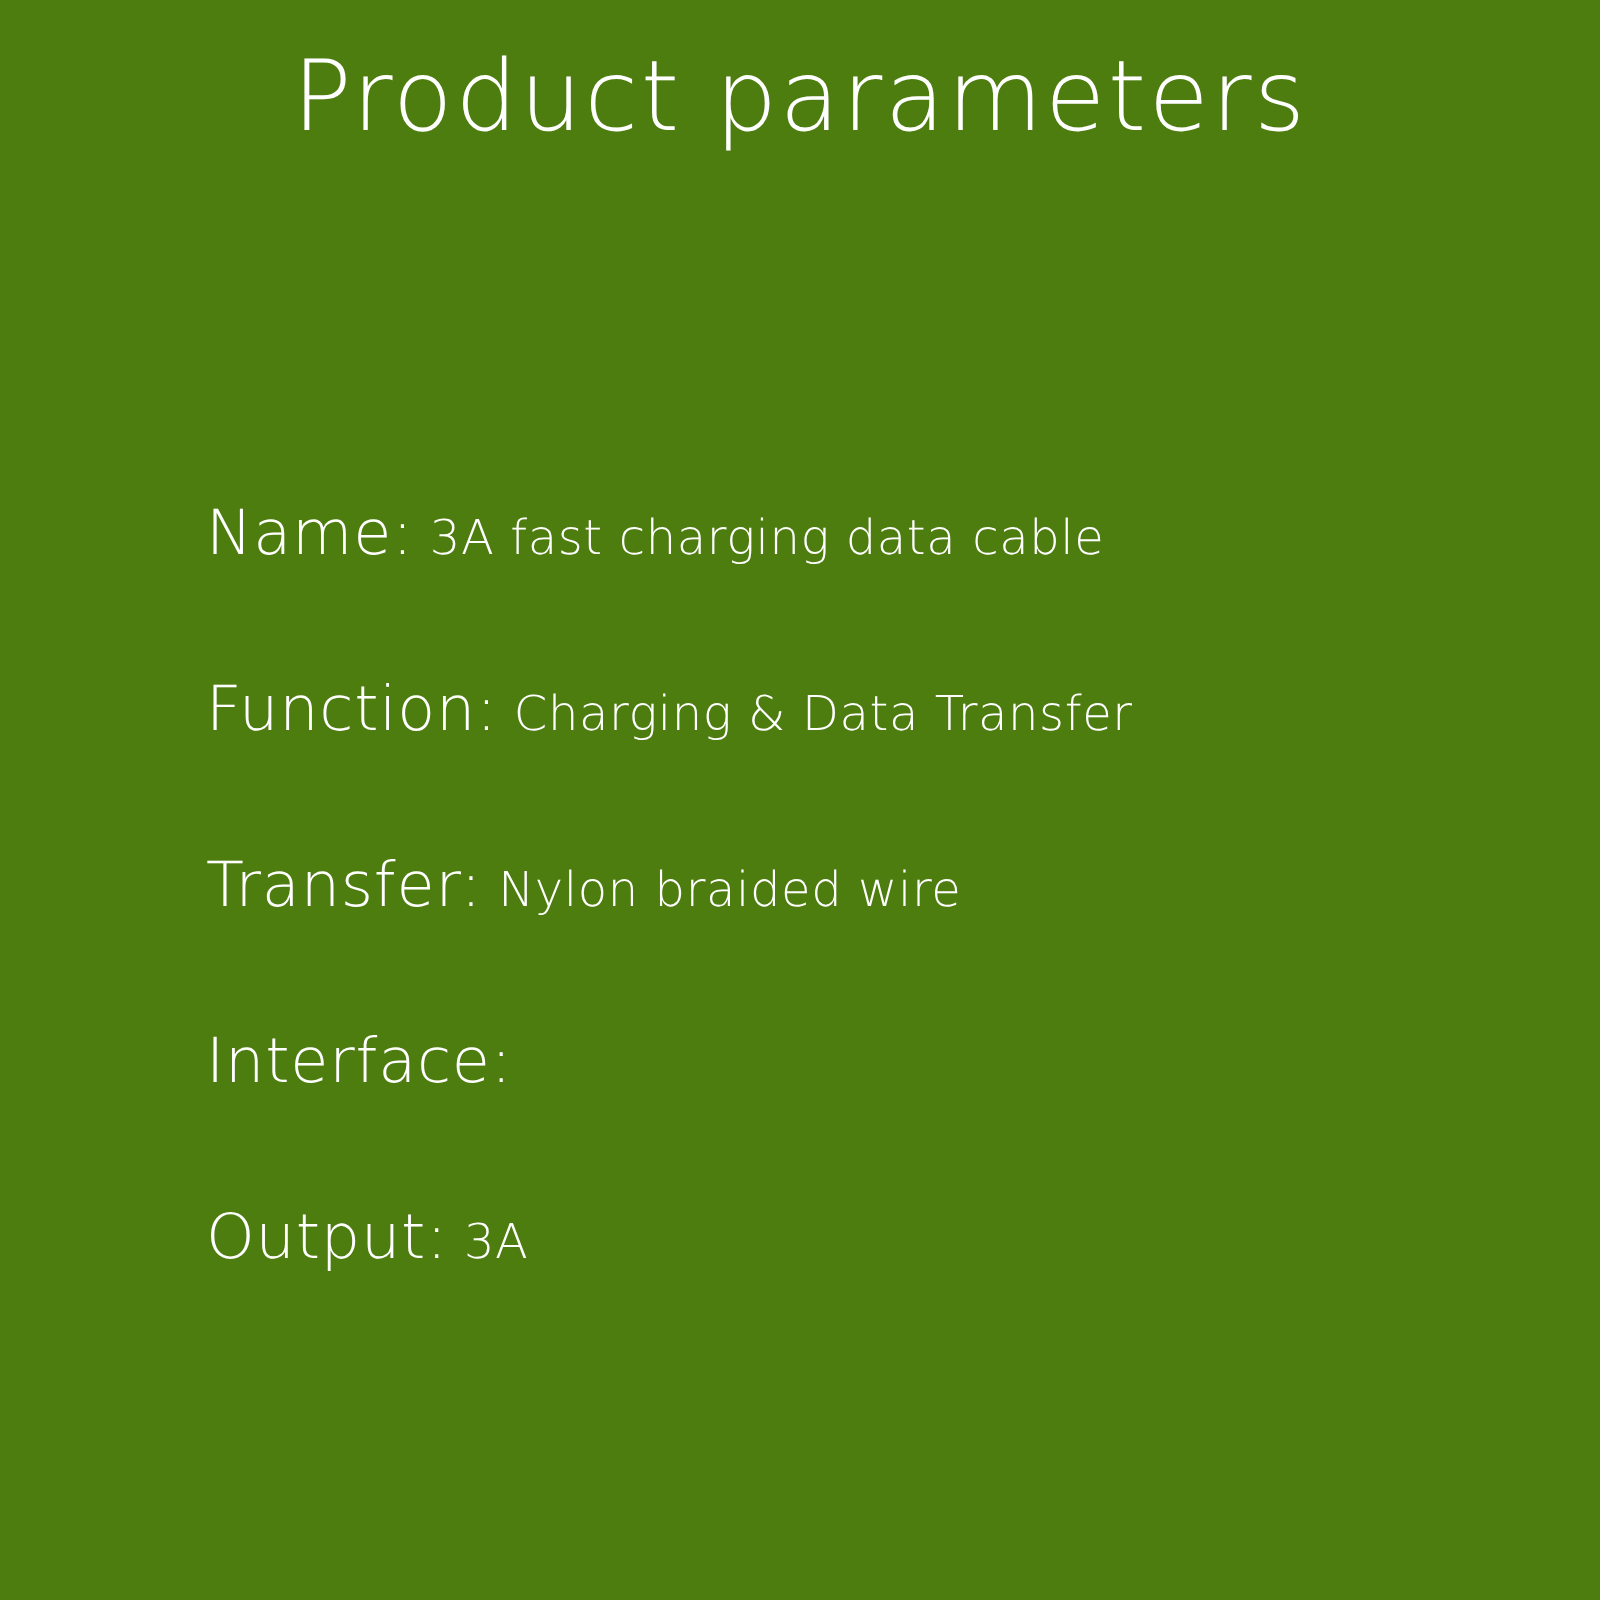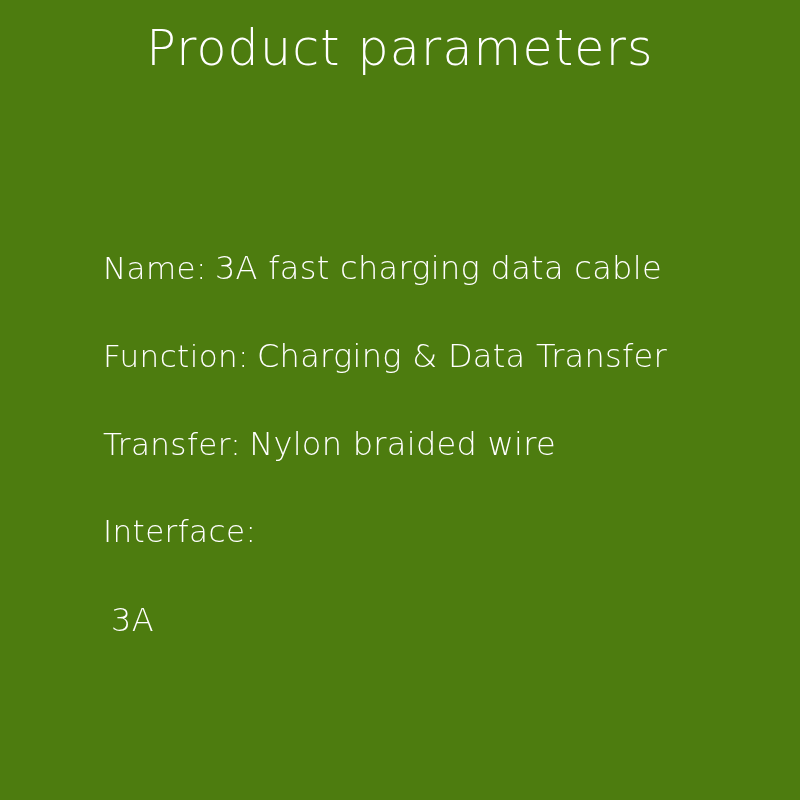--- a/index.html
+++ b/index.html
@@ -69,21 +69,21 @@
   .spec-values {
     display: flex;
     align-items: baseline;
     flex: 0 0 auto;
     margin-left: 8px;
   }
 
   .spec-value {
     color: #ffffff;
     font-family: "DejaVu Sans", sans-serif;
-    font-size: 32px;
+    font-size: 24px;
     font-weight: 300;
     letter-spacing: 0.3px;
     line-height: 1;
     flex: 0 0 auto;
   }
 
   .spec-value + .spec-value {
     margin-left: 24px;
   }
 </style>
@@ -115,20 +115,21 @@
       <span class="spec-values">
         <span class="spec-value">Nylon braided wire</span>
       </span>
     </div>
 
     <div class="spec-row">
       <span class="spec-label">Interface:</span>
     </div>
 
     <div class="spec-row">
+      <span class="spec-label">Output:</span>
       <span class="spec-values">
         <span class="spec-value">3A</span>
       </span>
     </div>
 
 
   </div>
 </div>
 
 </body></html>

